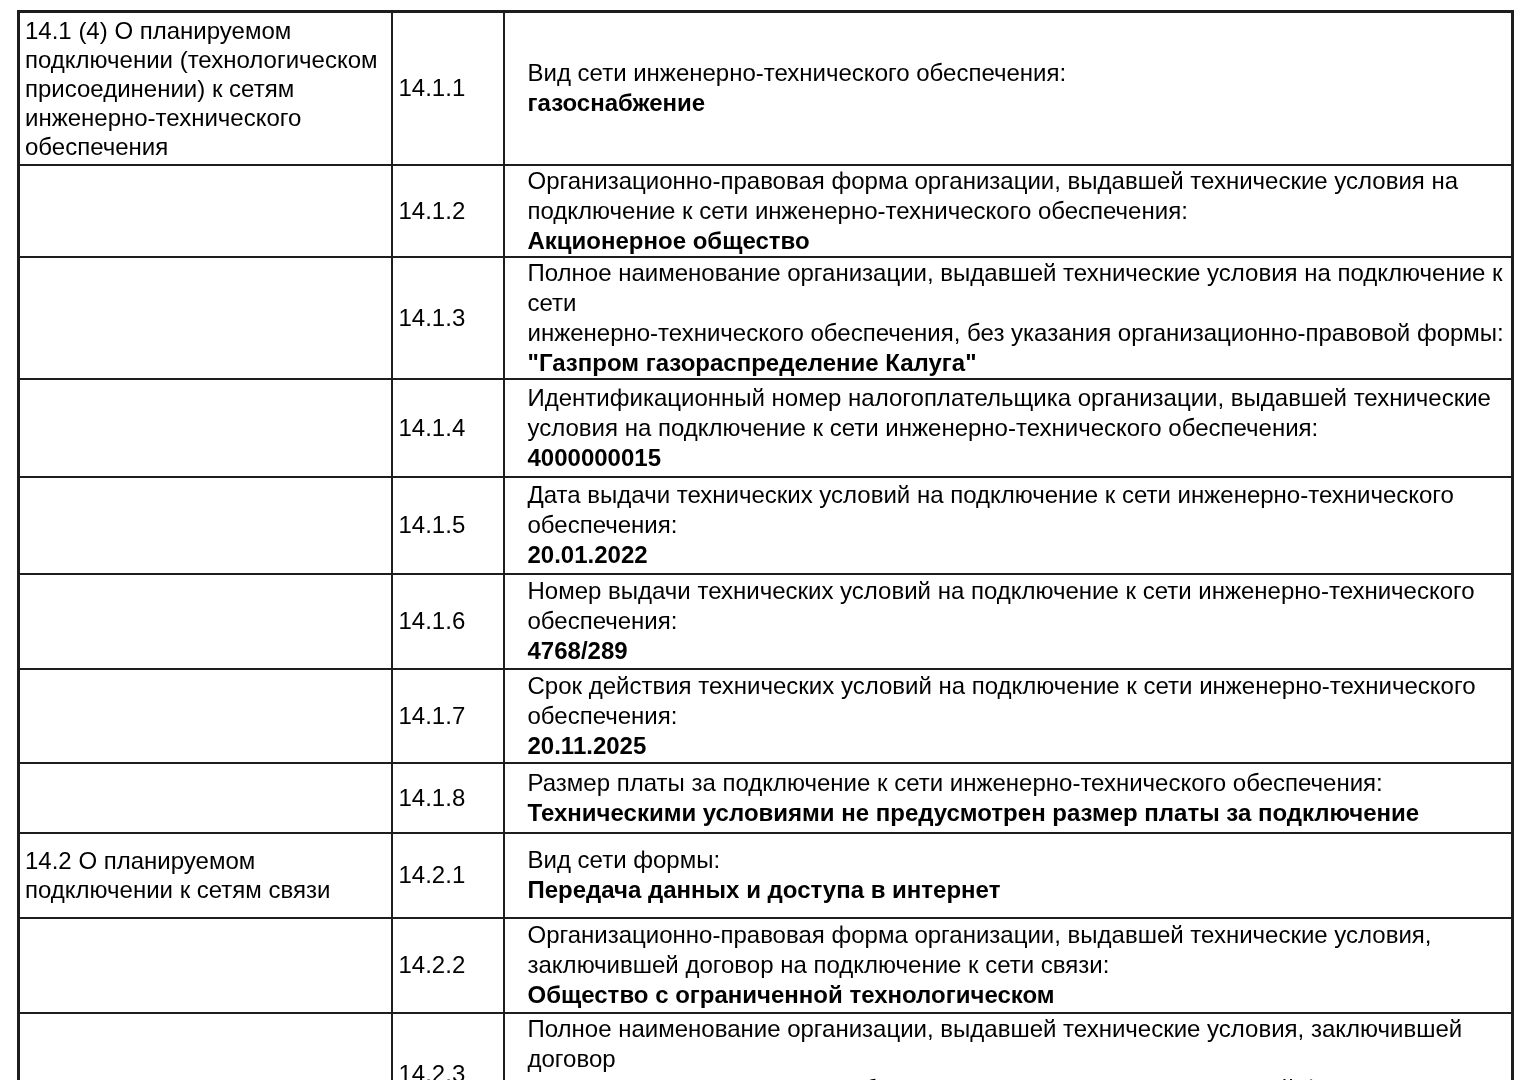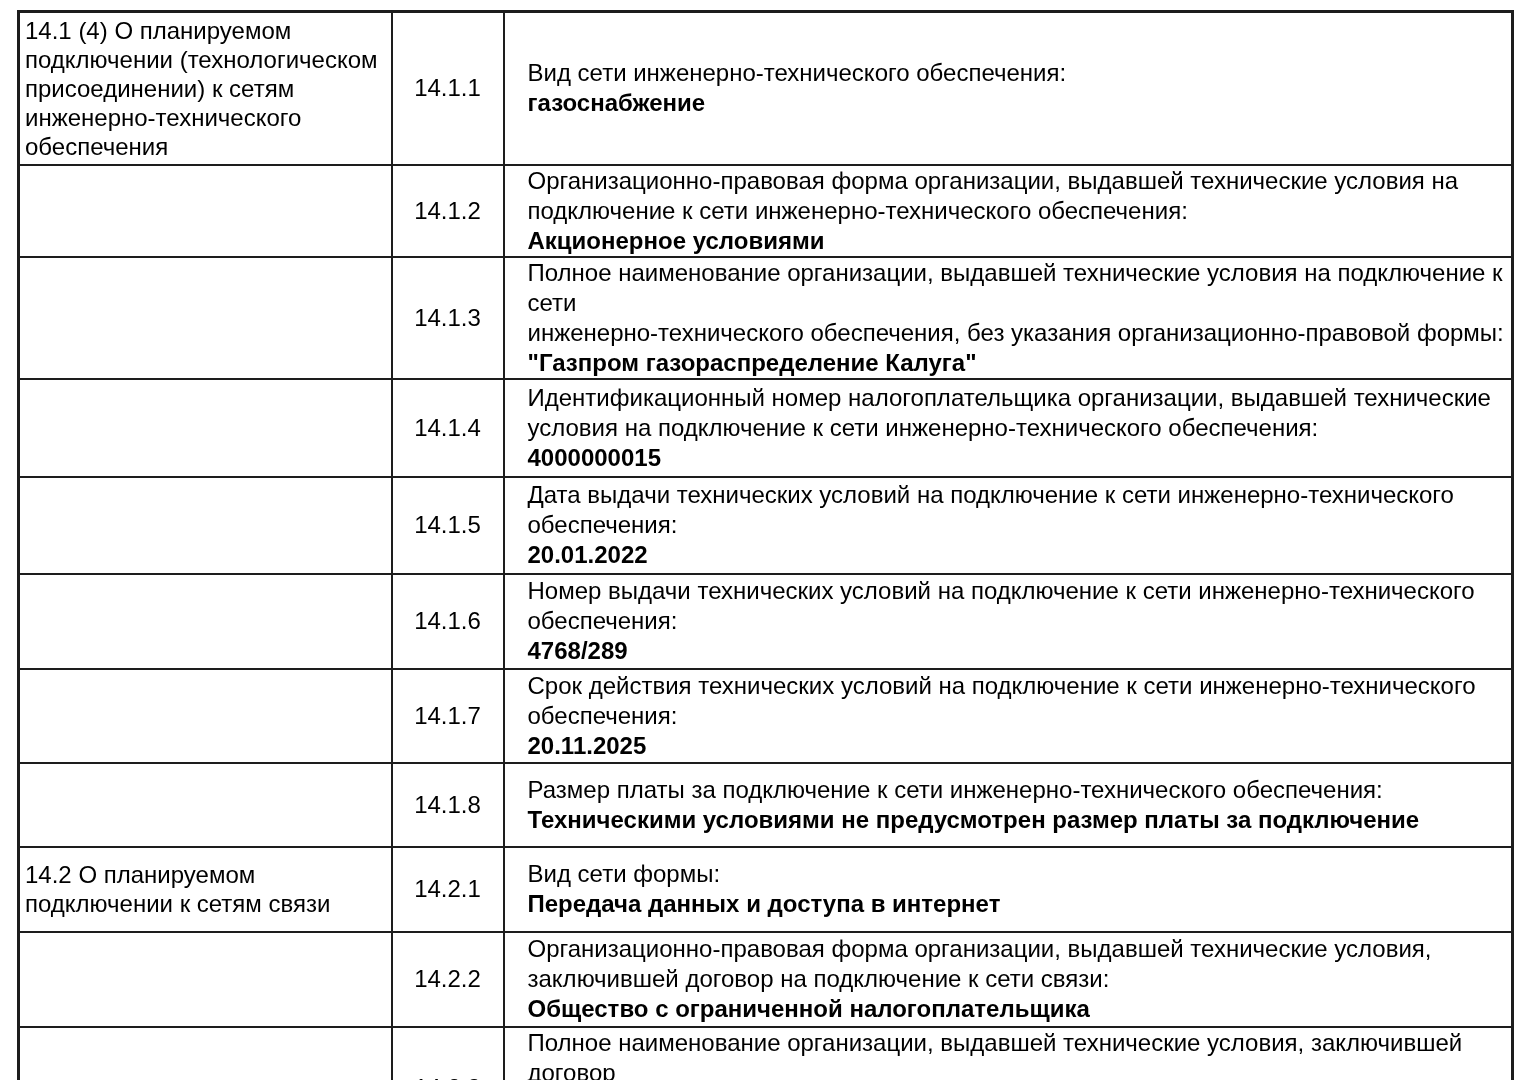--- a/index.html
+++ b/index.html
@@ -36,42 +36,41 @@
   .doc-table col.c-content { width: 1009px; }
 
   td.cell-section {
     vertical-align: middle;
     white-space: pre-wrap;
     line-height: 29px;
     padding-left: 5px;
   }
   td.cell-code {
     vertical-align: middle;
-    text-align: center;
   }
   td.cell-content {
     vertical-align: middle;
     padding-left: 23px;
   }
   .field-label {
     white-space: pre-wrap;
   }
   .field-value {
     font-weight: bold;
     white-space: pre-wrap;
   }
   
   .doc-table tr:nth-child(1)  { height: 153px; }
   .doc-table tr:nth-child(2)  { height: 92px; }
   .doc-table tr:nth-child(3)  { height: 95px; }
   .doc-table tr:nth-child(4)  { height: 98px; }
   .doc-table tr:nth-child(5)  { height: 97px; }
   .doc-table tr:nth-child(6)  { height: 95px; }
   .doc-table tr:nth-child(7)  { height: 94px; }
-  .doc-table tr:nth-child(8)  { height: 84px; }
+  .doc-table tr:nth-child(8)  { height: 70px; }
   .doc-table tr:nth-child(9)  { height: 85px; }
   .doc-table tr:nth-child(10) { height: 95px; }
   .doc-table tr:nth-child(11) { height: 94px; }
 </style>
 </head>
 <body>
 
 <table class="doc-table">
   <colgroup>
     <col class="c-section">
@@ -90,21 +89,21 @@
         <div class="field-label">Вид сети инженерно-технического обеспечения:</div>
         <div class="field-value">газоснабжение</div>
       </td>
     </tr>
     <tr>
       <td class="cell-section"></td>
       <td class="cell-code">14.1.2</td>
       <td class="cell-content">
         <div class="field-label">Организационно-правовая форма организации, выдавшей технические условия на
 подключение к сети инженерно-технического обеспечения:</div>
-        <div class="field-value">Акционерное условиями</div>
+        <div class="field-value">Акционерное общество</div>
       </td>
     </tr>
     <tr>
       <td class="cell-section"></td>
       <td class="cell-code">14.1.3</td>
       <td class="cell-content">
         <div class="field-label">Полное наименование организации, выдавшей технические условия на подключение к сети
 инженерно-технического обеспечения, без указания организационно-правовой формы:</div>
         <div class="field-value">"Газпром газораспределение Калуга"</div>
       </td>
@@ -161,21 +160,21 @@
         <div class="field-label">Вид сети формы:</div>
         <div class="field-value">Передача данных и доступа в интернет</div>
       </td>
     </tr>
     <tr>
       <td class="cell-section"></td>
       <td class="cell-code">14.2.2</td>
       <td class="cell-content">
         <div class="field-label">Организационно-правовая форма организации, выдавшей технические условия,
 заключившей договор на подключение к сети связи:</div>
-        <div class="field-value">Общество с ограниченной налогоплательщика</div>
+        <div class="field-value">Общество с ограниченной технологическом</div>
       </td>
     </tr>
     <tr>
       <td class="cell-section"></td>
       <td class="cell-code">14.2.3</td>
       <td class="cell-content">
         <div class="field-label">Полное наименование организации, выдавшей технические условия, заключившей договор
 на подключение к сети связи, без договор организационно-правовой формы:</div>
         <div class="field-value">"ЭГС-Телеком"</div>
       </td>

